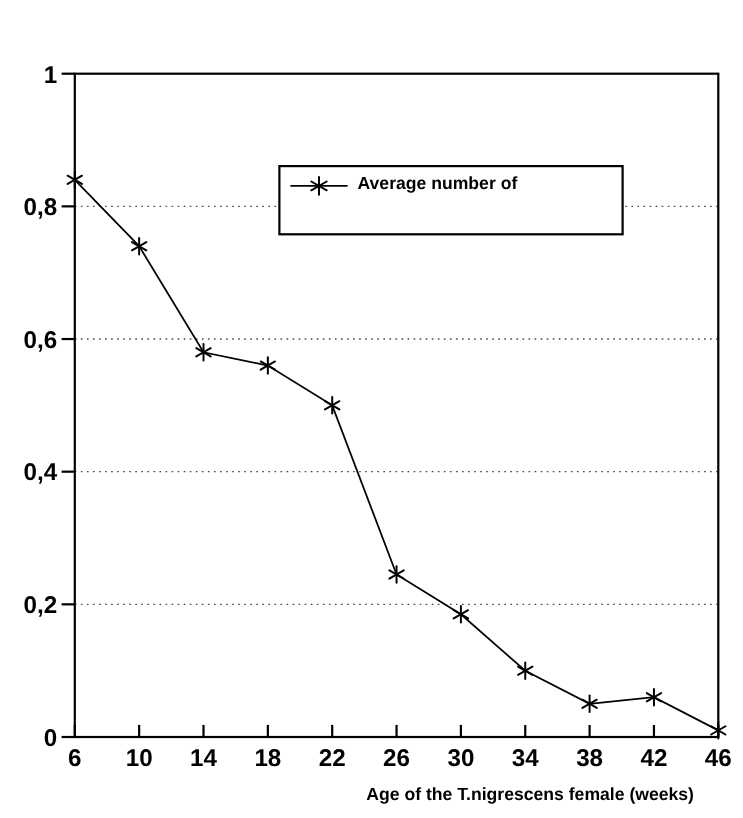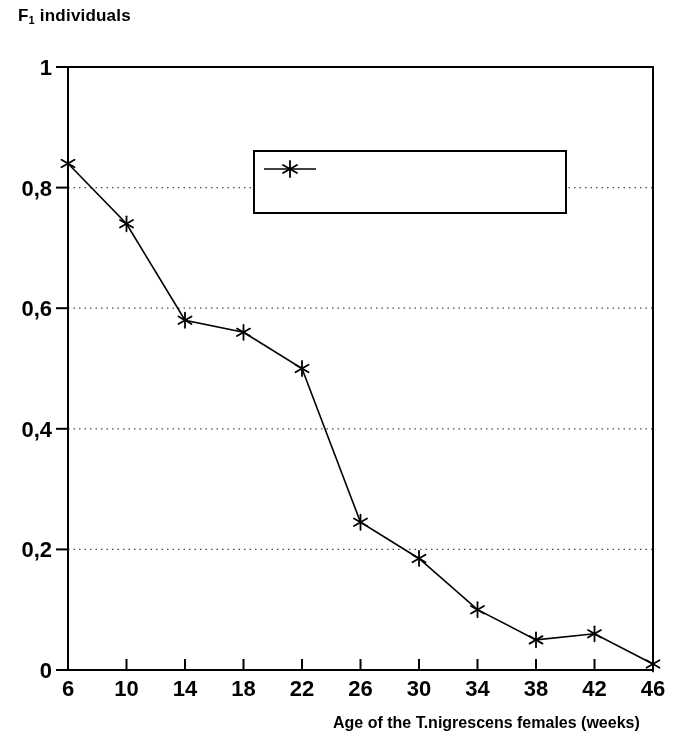--- a/index.html
+++ b/index.html
@@ -39,21 +39,20 @@
   .xlabel{
     position:absolute;left:333px;top:714px;
     font-size:16px;font-weight:bold;white-space:nowrap;
   }
 </style>
 </head>
 <body>
 
 <div class="figure">
 
-  <div class="fig-title"><span>F</span><sub>1</sub><span> individuals</span></div>
 
   <svg id="chart-svg" width="675" height="744" viewBox="0 0 675 744">
       <line x1="68" y1="549.4" x2="653" y2="549.4" class="grid"></line>
       <line x1="68" y1="428.79999999999995" x2="653" y2="428.79999999999995" class="grid"></line>
       <line x1="68" y1="308.2" x2="653" y2="308.2" class="grid"></line>
       <line x1="68" y1="187.59999999999997" x2="653" y2="187.59999999999997" class="grid"></line>
       <rect x="68" y="67" width="585" height="603" class="frame"></rect>
       <line x1="56" y1="670" x2="68" y2="670" class="ax"></line>
       <text x="52" y="678" class="ytick">0</text>
       <line x1="56" y1="549.4" x2="68" y2="549.4" class="ax"></line>
@@ -125,18 +124,19 @@
     </svg>
 
   <div class="legend">
     <svg class="legend-marker" width="54" height="22" viewBox="0 0 54 22">
       <line x1="1" y1="11" x2="53" y2="11" class="dataline"></line>
       <line x1="27" y1="3" x2="27" y2="19" class="marker"></line>
       <line x1="20" y1="7" x2="34" y2="15" class="marker"></line>
       <line x1="20" y1="15" x2="34" y2="7" class="marker"></line>
     </svg>
     <div class="legend-text">
+      <div>Average number of</div>
     </div>
   </div>
 
-  <div class="xlabel">Age of the T.nigrescens females (weeks)</div>
+  <div class="xlabel">Age of the T.nigrescens female (weeks)</div>
 
 </div>
 
 </body></html>

